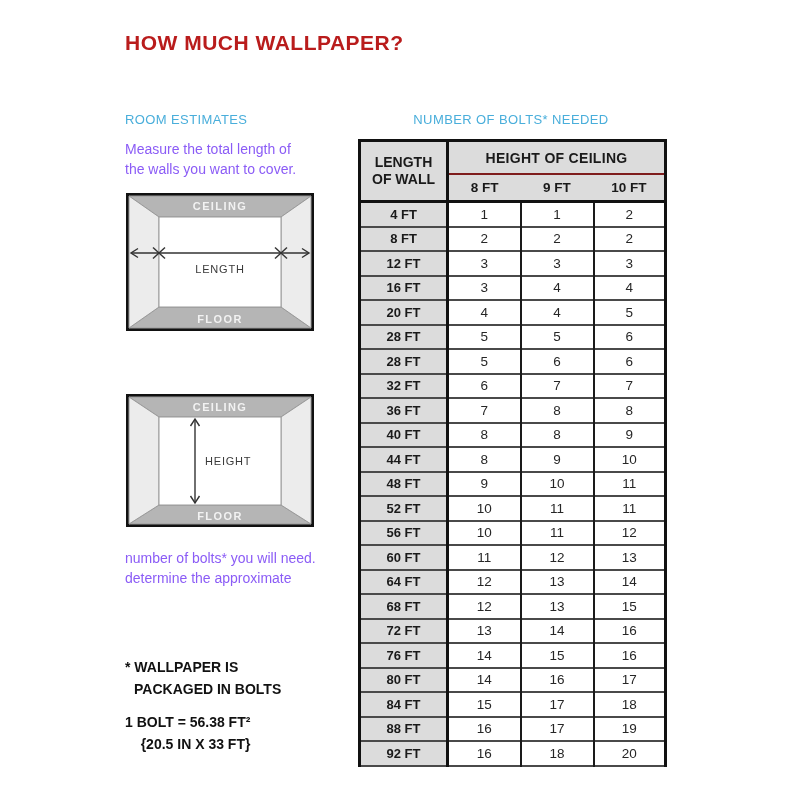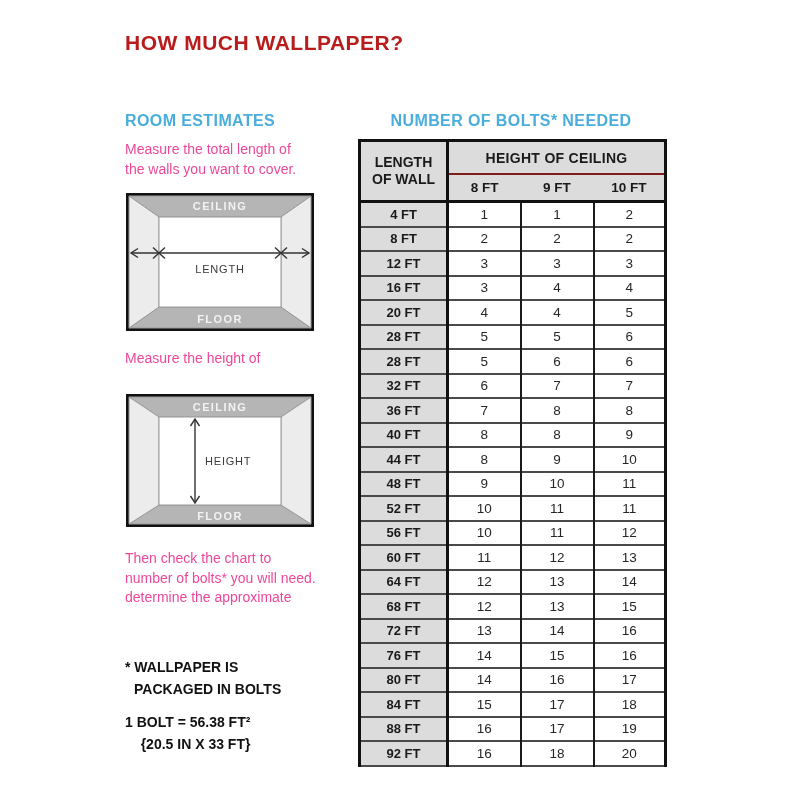--- a/index.html
+++ b/index.html
@@ -9,27 +9,27 @@
     font-family:"Liberation Sans","DejaVu Sans",sans-serif;
     color:#2e2e2e;
   }
   .page-title {
     position:absolute; left:125px; top:32px;
     font-size:21px; font-weight:bold; line-height:1;
     letter-spacing:.5px; color:#b91c1c;
   }
   .section-heading {
     position:absolute; top:112px;
-    font-size:16px; font-weight:bold; letter-spacing:.4px; color:#49aedb;
+    font-size:13px; font-weight:normal; letter-spacing:.4px; color:#49aedb;
   }
   .left-heading { left:125px; }
   .table-heading { left:358px; width:306px; text-align:center; }
   .body-text {
     position:absolute; left:125px;
-    font-size:14px; line-height:19.5px; color:#ec4899;
+    font-size:14px; line-height:19.5px; color:#8b5cf6;
   }
   .p1 { top:140px; }
   .p2 { top:349px; }
   .p3 { top:549px; }
   .note-text {
     position:absolute; left:125px;
     font-size:14px; line-height:21.5px; font-weight:bold; color:#111;margin-top:20px;
   }
   .footnote { top:637px; }
   .footnote .line2 { padding-left:9px; }
@@ -95,42 +95,40 @@
       <line x1="27" y1="65.5" x2="39" y2="54.5"></line>
       <line x1="149" y1="54.5" x2="161" y2="65.5"></line>
       <line x1="149" y1="65.5" x2="161" y2="54.5"></line>
     </g>
     <text class="room-label" x="94" y="17" text-anchor="middle">CEILING</text>
     <text class="dim-label" x="94" y="80" text-anchor="middle">LENGTH</text>
     <text class="room-label" x="94" y="130" text-anchor="middle">FLOOR</text>
   </svg>
 
   <div class="body-text p2">
-    <div>Measure the height of</div>
   </div>
 
   <svg class="room-svg svg-d2" width="188" height="133" viewBox="0 0 188 133">
     <rect x="1.5" y="1.5" width="185" height="130" fill="#ffffff" stroke="#111" stroke-width="3"></rect>
     <polygon points="3,3 185,3 155,23 33,23" fill="#b5b5b5" stroke="#9a9a9a" stroke-width="1"></polygon>
     <polygon points="3,130 185,130 155,111 33,111" fill="#b5b5b5" stroke="#9a9a9a" stroke-width="1"></polygon>
     <polygon points="3,3 33,23 33,111 3,130" fill="#ececec" stroke="#9a9a9a" stroke-width="1"></polygon>
     <polygon points="185,3 155,23 155,111 185,130" fill="#ececec" stroke="#9a9a9a" stroke-width="1"></polygon>
     <rect x="33" y="23" width="122" height="88" fill="#ffffff" stroke="#9a9a9a" stroke-width="1"></rect>
     <g stroke="#333" stroke-width="1.4" fill="none">
       <line x1="69" y1="25" x2="69" y2="109"></line>
       <polyline points="64.5,32 69,25 73.5,32"></polyline>
       <polyline points="64.5,102 69,109 73.5,102"></polyline>
     </g>
     <text class="room-label" x="94" y="16.5" text-anchor="middle">CEILING</text>
     <text class="dim-label" x="79" y="71" text-anchor="start">HEIGHT</text>
     <text class="room-label" x="94" y="126" text-anchor="middle">FLOOR</text>
   </svg>
 
   <div class="body-text p3">
-    <div>Then check the chart to</div>
     <div>number of bolts* you will need.</div>
     <div>determine the approximate</div>
   </div>
 
   <div class="note-text footnote">
     <div class="line1">* WALLPAPER IS</div>
     <div class="line2">PACKAGED IN BOLTS</div>
   </div>
 
   <div class="note-text boltinfo">

